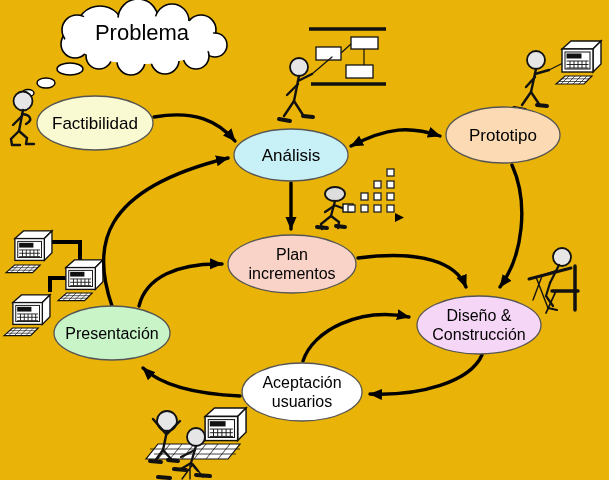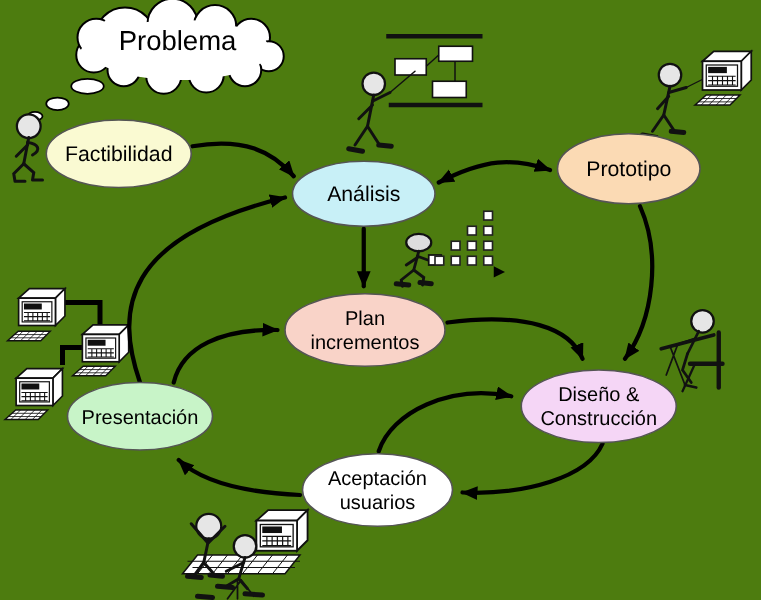--- a/index.html
+++ b/index.html
@@ -1,16 +1,16 @@
 <!DOCTYPE html>
 <html><head>
 <meta charset="utf-8">
 <style>
   html,body{margin:0;padding:0;background:#ffffff;}
-  #stage{position:relative;width:609px;height:480px;background:#4d7c0f;overflow:hidden;
+  #stage{position:relative;width:609px;height:480px;background:#eab308;overflow:hidden;
          font-family:"Liberation Sans",sans-serif;}
   svg text{font-family:"Liberation Sans",sans-serif;fill:#000;}
   .node-label{font-size:17px;}
   .node-label-sm{font-size:16px;}
   .cloud-title{font-size:22px;}
 </style>
 </head>
 <body>
 
 <div id="stage">

